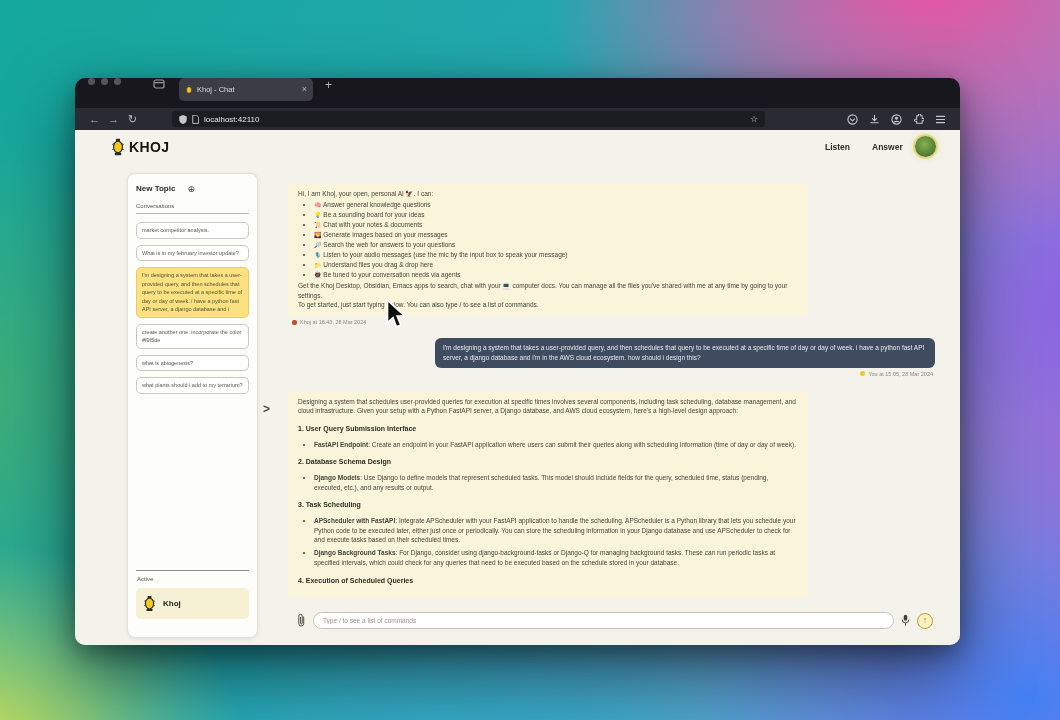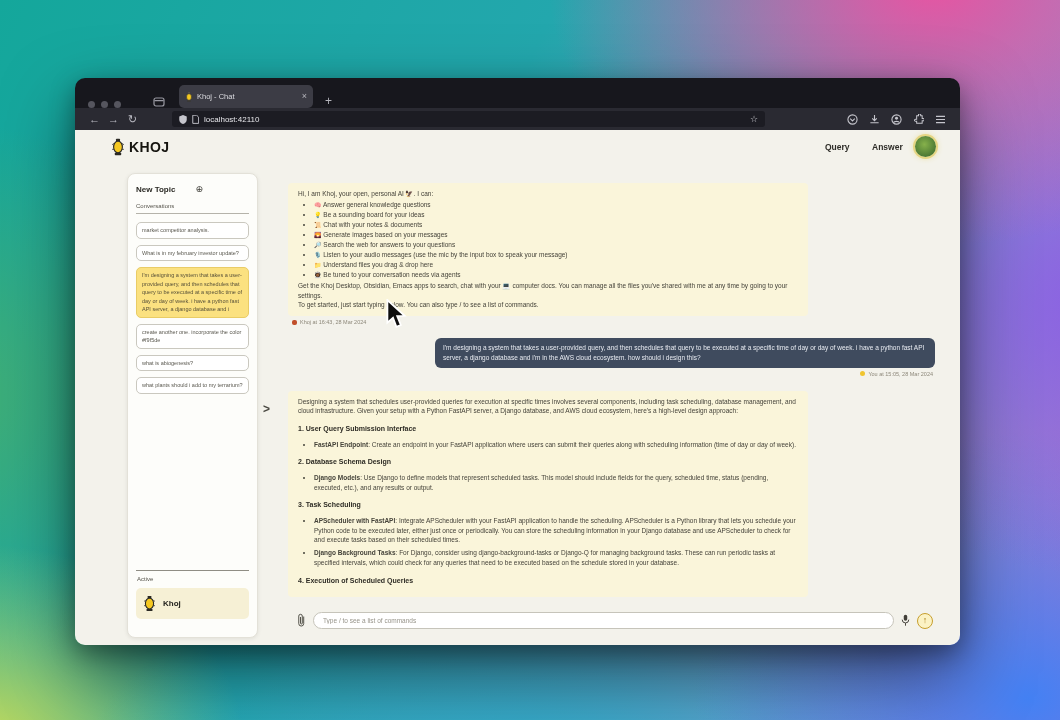--- a/index.html
+++ b/index.html
@@ -16,21 +16,21 @@
       radial-gradient(440px 440px at -4% 55%, rgba(70,175,110,.9), rgba(70,175,110,0) 62%),
       linear-gradient(115deg, #14a79b 0%, #23a7ad 40%, #7a9ed0 75%, #b06cc8 100%);
   }
   .window {
     position:absolute; left:75px; top:78px; width:885px; height:567px;
     border-radius:10px; overflow:hidden;
     box-shadow:0 30px 70px rgba(0,0,0,.5), 0 8px 25px rgba(0,0,0,.35);
     display:flex; flex-direction:column;
   }
   
-  .tabbar { height:30px; background:#17171d; display:flex; align-items:flex-end; flex:none; }
+  .tabbar { height:30px; background:#17171d; display:flex; align-items:flex-start; flex:none; }
   .traffic { display:flex; gap:6px; padding-left:13px; }
   .traffic span { width:7px; height:7px; border-radius:50%; background:#55555e; display:block; }
   .fx-view { margin-left:32px; color:#9a9aa3; display:flex; }
   .tab {
     margin-left:14px; width:134px; height:23px; background:#3c3c45; border-radius:5px;
     display:flex; align-items:center; padding:0 6px; gap:4px;
   }
   .tab-title { flex:1; font-size:7.5px; color:#dcdce1; white-space:nowrap; overflow:hidden; }
   .tab-close { color:#b6b6bd; font-size:9px; line-height:1; }
   .newtab { color:#b6b6bd; font-size:12px; margin-left:12px; }
@@ -53,21 +53,21 @@
     position:absolute; left:840px; top:6px; width:21px; height:21px; border-radius:50%;
     background:radial-gradient(circle at 45% 40%, #86b14b, var(--avatar_green,#4d7a33) 70%);
     box-shadow:0 0 0 2px rgba(228,210,120,.85), 0 0 6px rgba(228,210,90,.9);
   }
   
   .sidebar {
     position:absolute; left:52px; top:43px; width:131px; height:465px;
     background:#fdfdfa; border:1px solid #e3e1d8; border-radius:8px;
     box-shadow:0 1px 4px rgba(0,0,0,.08); padding:10px 8px; overflow:hidden;
   }
-  .new-topic { display:flex; align-items:center; gap:20px; font-size:8px; font-weight:700; color:#2b2a25; }
+  .new-topic { display:flex; gap:12px; font-size:8px; font-weight:700; color:#2b2a25; }
   .plus-glyph { font-size:9px; font-weight:400; color:#3c3b35; }
   .convo-hdr { margin-top:9px; font-size:6px; color:#57554c; border-bottom:1px solid #b5b3aa; padding-bottom:4px; }
   .convo-list { margin-top:8px; }
   .convo-pill {
     border:1px solid #cac8bf; background:#fff; border-radius:5px; padding:3px 5px;
     font-size:5.5px; line-height:1.55; color:#5a584f; margin-bottom:6px; word-wrap:break-word;
   }
   .convo-pill.selected { background:var(--accent_yellow,#fbe180); border-color:#e9cc66; color:#575038; }
   .sb-divider { position:absolute; left:8px; right:8px; bottom:66px; border-top:1px solid #8f8d84; }
   .active-label { position:absolute; left:9px; bottom:55px; font-size:6px; color:#57554c; }
@@ -205,21 +205,21 @@
         <span>
           <svg width="14" height="18" viewBox="0 0 24 30">
               <path d="M2 11 L5 9 M22 11 L19 9 M2 19 L5 19 M22 19 L19 19" stroke="#2b2a24" stroke-width="1.4"></path>
               <rect x="8.5" y="1" width="7" height="4" rx="1.2" fill="#2b2a24"></rect>
               <ellipse cx="12" cy="15" rx="7.5" ry="10" fill="#f5c821" stroke="#2b2a24" stroke-width="2"></ellipse>
               <rect x="6.5" y="25" width="11" height="4" rx="1.2" fill="#2b2a24"></rect>
             </svg>
         </span>
         <span class="logo-text">KHOJ</span>
       </div>
-      <span class="hdr-link" style="left:750px">Query</span>
+      <span class="hdr-link" style="left:750px">Listen</span>
       <span class="hdr-link" style="left:797px">Answer</span>
       <span class="avatar"></span>
 
       <div class="sidebar">
         <div class="new-topic">
           <span>New Topic</span>
           <span class="plus-glyph">⊕</span>
         </div>
         <div class="convo-hdr">Conversations</div>
         <div class="convo-list">

